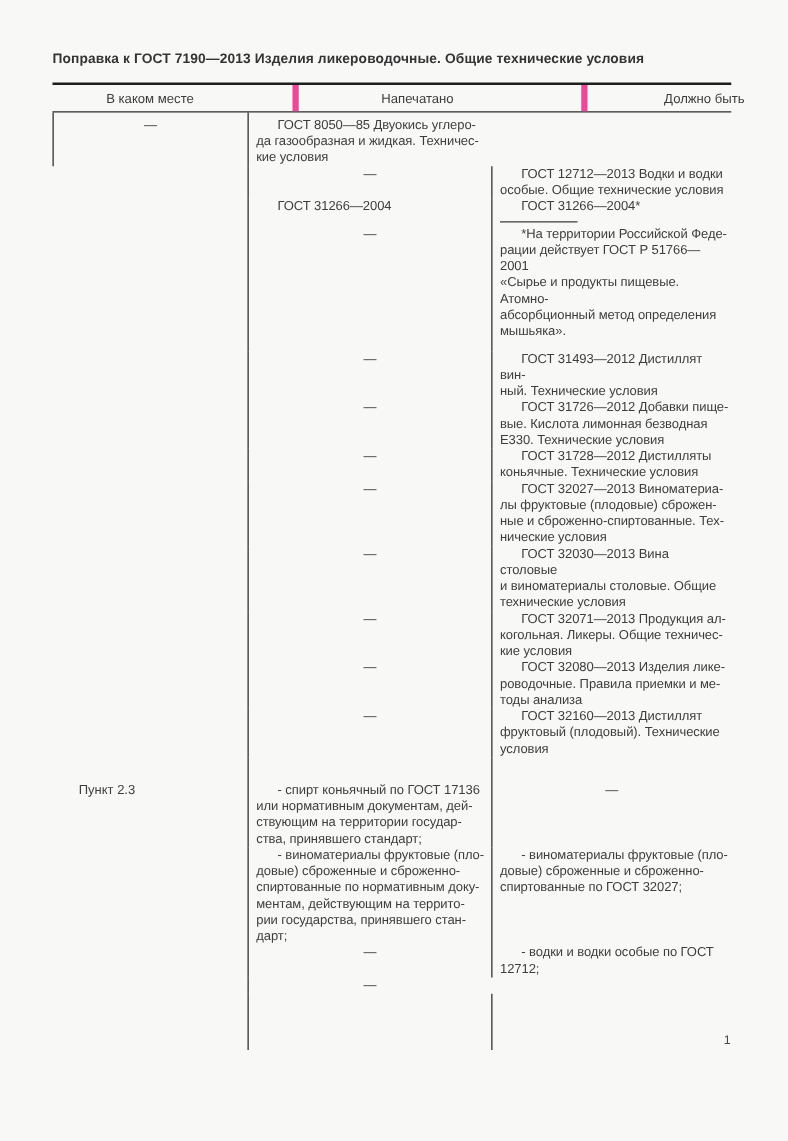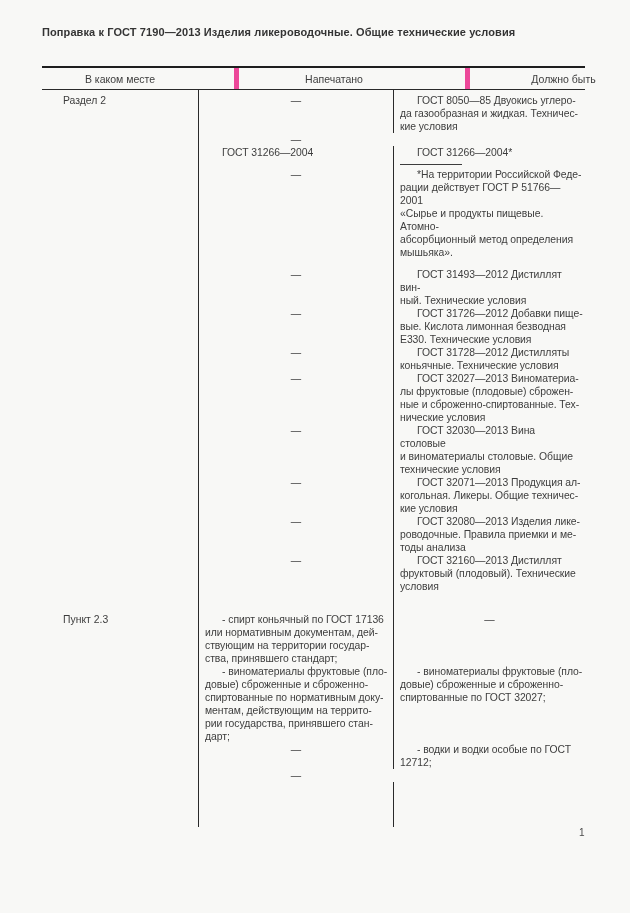--- a/index.html
+++ b/index.html
@@ -10,21 +10,21 @@
   }
   .page {
     position: relative;
     width: 630px; height: 913px;
     background: #f8f8f6;
     color: #3d3d3d;
     overflow: hidden;
   }
   .doc-title {
     position: absolute;
-    left: 42px; top: 26px;
+    left: 42px; top: 41px;
     width: 545px;
     font-size: 11px;
     font-weight: bold;
     color: #343434;
     letter-spacing: 0.1px;
   }
   .gtable {
     position: absolute;
     left: 42px; top: 66px;
     width: 543px;
@@ -98,30 +98,31 @@
 
     <div class="thead">
       <div class="th">В каком месте</div>
       <div class="th">Напечатано</div>
       <div class="th">Должно быть</div>
     </div>
 
     <div class="tbody">
 
       <div class="trow first-row">
-        <div class="cell c1">Раздел 2</div>
         <div class="cell c2 dash">—</div>
         <div class="cell c3 para">ГОСТ 8050—85 Двуокись углеро-
 да газообразная и жидкая. Техничес-
 кие условия</div>
       </div>
 
       <div class="trow">
         <div class="cell c1"></div>
         <div class="cell c2 dash">—</div>
+        <div class="cell c3 para">ГОСТ 12712—2013 Водки и водки
+особые. Общие технические условия</div>
       </div>
 
       <div class="trow">
         <div class="cell c1"></div>
         <div class="cell c2 para">ГОСТ 31266—2004</div>
         <div class="cell c3 para">ГОСТ 31266—2004*</div>
       </div>
 
       <div class="trow">
         <div class="cell c1"></div>

